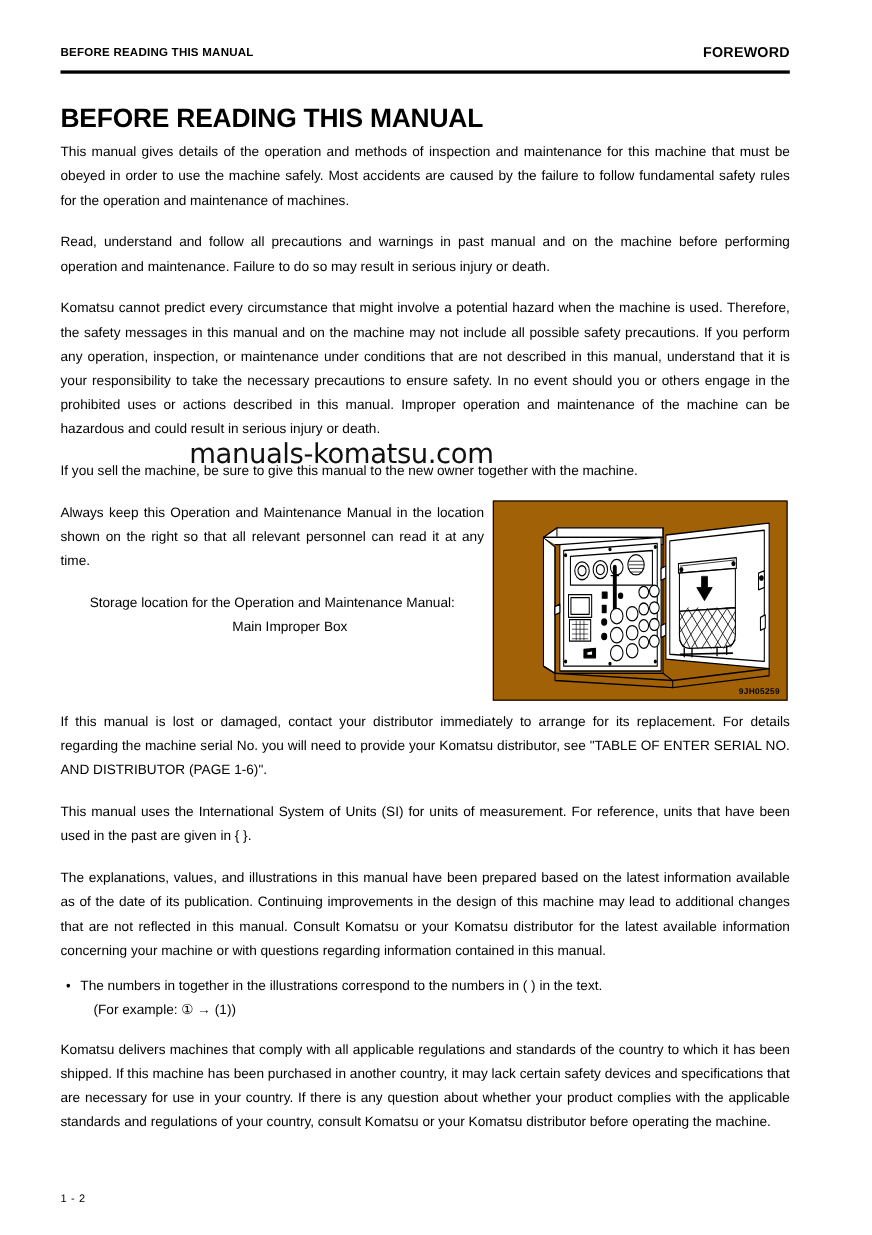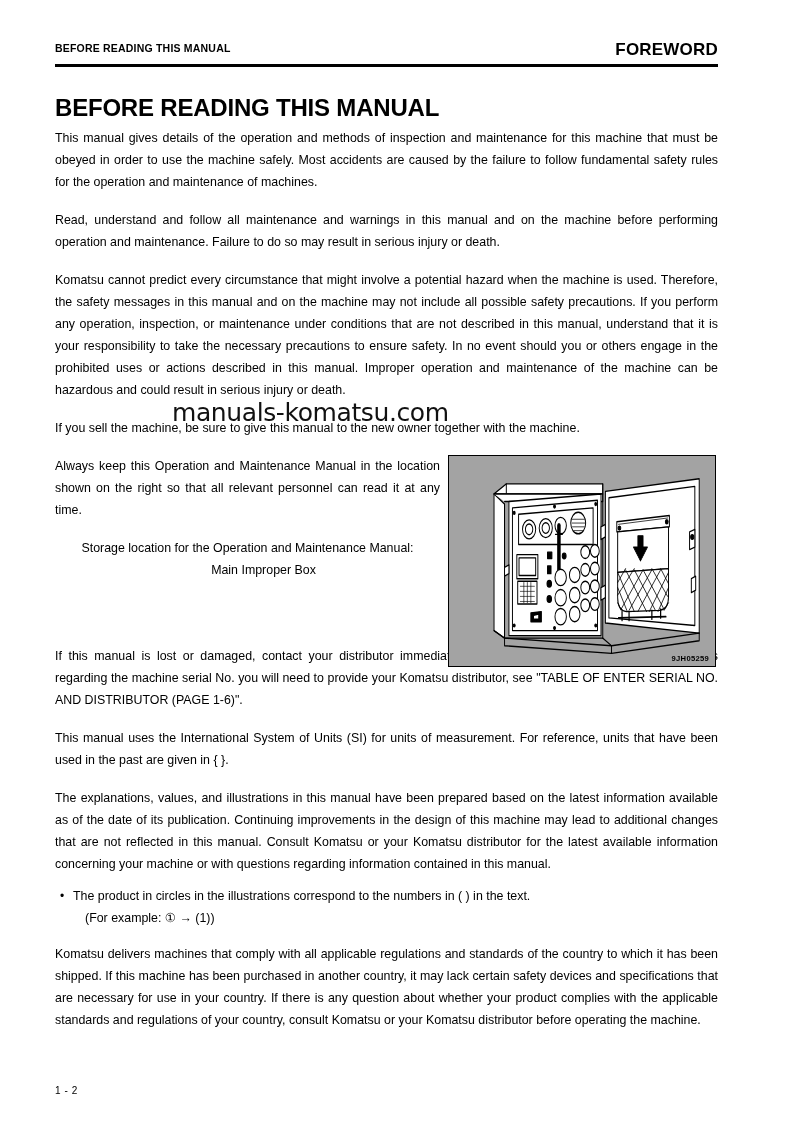--- a/index.html
+++ b/index.html
@@ -37,21 +37,21 @@
     top: 0;
     font-size: 10.5px;
     font-weight: bold;
     letter-spacing: 0.2px;
     white-space: nowrap;
   }
   .header-right {
     position: absolute;
     right: 0;
     top: -2px;
-    font-size: 17px;
+    font-size: 13px;
     font-weight: bold;
     letter-spacing: 0.2px;
     white-space: nowrap;
   }
   .header-rule {
     position: absolute;
     left: 55px;
     top: 64px;
     width: 663px;
     height: 3px;
@@ -104,23 +104,23 @@
   .fig-indent {
     display: block;
     padding-left: 32px;
   }
 
   .figure {
     position: absolute;
     right: 2px;
     top: 0px;
     width: 268px;
-    height: 212px;
+    height: 182px;
     border: 1.6px solid #000;
-    background: #a3a3a3;
+    background: #a16207;
     box-sizing: border-box;
     padding-left: 31px;
   }
   .figure svg {
     display: block;
     width: 100%;
     height: 100%;
   }
   .fig-code {
     position: absolute;
@@ -190,21 +190,21 @@
     <div class="header-right">FOREWORD</div>
   </div>
   <div class="header-rule"></div>
 
   <div class="content">
 
     <h1 class="title">BEFORE READING THIS MANUAL</h1>
 
     <p class="para">This manual gives details of the operation and methods of inspection and maintenance for this machine that must be obeyed in order to use the machine safely. Most accidents are caused by the failure to follow fundamental safety rules for the operation and maintenance of machines.</p>
 
-    <p class="para">Read, understand and follow all maintenance and warnings in this manual and on the machine before performing operation and maintenance. Failure to do so may result in serious injury or death.</p>
+    <p class="para">Read, understand and follow all precautions and warnings in past manual and on the machine before performing operation and maintenance. Failure to do so may result in serious injury or death.</p>
 
     <p class="para">Komatsu cannot predict every circumstance that might involve a potential hazard when the machine is used. Therefore, the safety messages in this manual and on the machine may not include all possible safety precautions. If you perform any operation, inspection, or maintenance under conditions that are not described in this manual, understand that it is your responsibility to take the necessary precautions to ensure safety. In no event should you or others engage in the prohibited uses or actions described in this manual. Improper operation and maintenance of the machine can be hazardous and could result in serious injury or death.</p>
 
     <p class="para last-left">If you sell the machine, be sure to give this manual to the new owner together with the machine.</p>
 
     <div class="fig-block">
 
       <div class="fig-text">
         <p>Always keep this Operation and Maintenance Manual in the location shown on the right so that all relevant personnel can read it at any time.</p>
         <p class="nojust">
@@ -338,21 +338,21 @@
 
     <p class="para">If this manual is lost or damaged, contact your distributor immediately to arrange for its replacement. For details regarding the machine serial No. you will need to provide your Komatsu distributor, see "TABLE OF ENTER SERIAL NO. AND DISTRIBUTOR (PAGE 1-6)".</p>
 
     <p class="para">This manual uses the International System of Units (SI) for units of measurement. For reference, units that have been used in the past are given in { }.</p>
 
     <p class="para">The explanations, values, and illustrations in this manual have been prepared based on the latest information available as of the date of its publication. Continuing improvements in the design of this machine may lead to additional changes that are not reflected in this manual. Consult Komatsu or your Komatsu distributor for the latest available information concerning your machine or with questions regarding information contained in this manual.</p>
 
     <ul class="bullets">
       <li>
         <span class="dot">•</span>
-        <span>The product in circles in the illustrations correspond to the numbers in ( ) in the text.</span>
+        <span>The numbers in together in the illustrations correspond to the numbers in ( ) in the text.</span>
         <span class="example-line">(For example: ① → (1))</span>
       </li>
     </ul>
 
     <p class="para">Komatsu delivers machines that comply with all applicable regulations and standards of the country to which it has been shipped. If this machine has been purchased in another country, it may lack certain safety devices and specifications that are necessary for use in your country. If there is any question about whether your product complies with the applicable standards and regulations of your country, consult Komatsu or your Komatsu distributor before operating the machine.</p>
 
   </div>
 
   <div class="watermark">manuals-komatsu.com</div>
 

